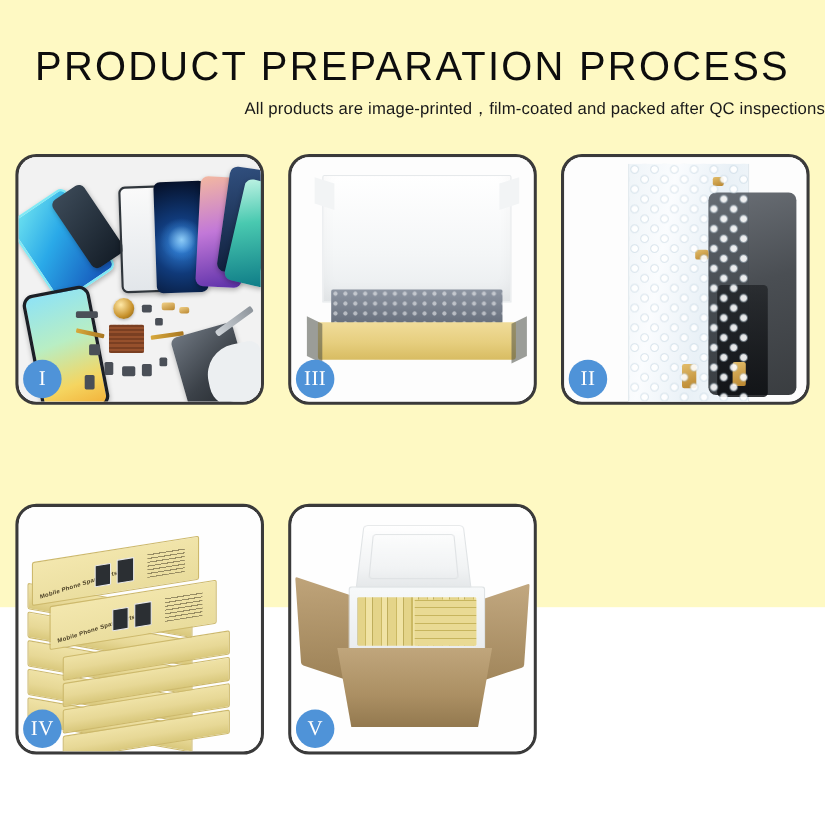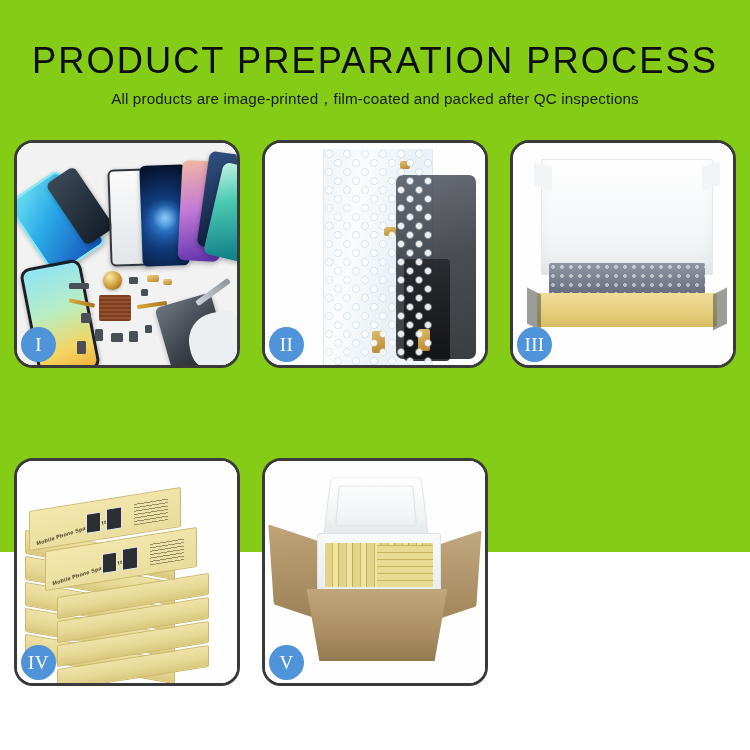--- a/index.html
+++ b/index.html
@@ -9,21 +9,21 @@
     height: 750px;
     background: #ffffff;
     font-family: "Liberation Sans", sans-serif;
     overflow: hidden;
   }
 
   #page {
     position: relative;
     width: 750px;
     height: 552px;
-    background: #84cc16;
+    background: #fef9c3;
   }
 
   
   #header {
     position: absolute;
     top: 40px; left: 0; width: 750px;
     text-align: center;
   }
   #title {
     font-size: 37px;
@@ -32,20 +32,21 @@
     color: #0d0d0d;
     line-height: 1.12;
     transform: scaleX(0.98);
   }
   #subtitle {
     margin-top: 8px;
     font-size: 15.2px;
     font-weight: 400;
     letter-spacing: 0.15px;
     color: #1a1a1a;
+    text-align: right;
   }
 
   
   #grid {
     position: absolute;
     top: 140px;
     left: 14px;
     width: 722px;
     height: 546px;
     display: grid;
@@ -446,50 +447,50 @@
           <div class="gold" style="left:130px; top:132px; width:12px; height:7px;"></div>
           <div class="gold" style="left:146px; top:136px; width:9px;  height:6px;"></div>
           <div class="flex-cable" style="left:52px; top:158px; width:26px; height:4px; transform:rotate(12deg);"></div>
           <div class="flex-cable" style="left:120px; top:160px; width:30px; height:4px; transform:rotate(-8deg);"></div>
 
           <div class="hand"></div>
           <div class="tweezer"></div>
         </div>
       </div>
       <div class="badge">I</div>
+    </div>
+
+    <div class="panel p3">
+      <div class="panel-inner">
+        <div class="scene stage">
+          <div class="lid3"></div>
+          <div class="foam3"></div>
+          <div class="tray3"></div>
+        </div>
+      </div>
+      <div class="badge">III</div>
     </div>
 
     <div class="panel p2">
       <div class="panel-inner">
         <div class="scene stage">
           <div class="bagwrap">
             <div class="panel-item"></div>
             <div class="panel-item-shade"></div>
             <div class="tape" style="left:76px; top:12px; width:10px; height:8px;"></div>
             <div class="tape" style="left:60px; top:78px; width:12px; height:9px;"></div>
             <div class="tape" style="left:48px; top:182px; width:13px; height:22px;"></div>
             <div class="tape" style="left:94px; top:180px; width:12px; height:22px;"></div>
             <div class="bubbles"></div>
           </div>
         </div>
       </div>
       <div class="badge">II</div>
     </div>
 
-    <div class="panel p3">
-      <div class="panel-inner">
-        <div class="scene stage">
-          <div class="lid3"></div>
-          <div class="foam3"></div>
-          <div class="tray3"></div>
-        </div>
-      </div>
-      <div class="badge">III</div>
-    </div>
-
     <div class="panel p4">
       <div class="panel-inner">
         <div class="scene stage">
 
           <div class="stackbox" style="left:8px;  top:186px; width:150px; height:24px; transform:skewY(10deg);"></div>
           <div class="stackbox" style="left:8px;  top:160px; width:150px; height:24px; transform:skewY(10deg);"></div>
           <div class="stackbox" style="left:8px;  top:134px; width:150px; height:24px; transform:skewY(10deg);"></div>
           <div class="stackbox" style="left:8px;  top:108px; width:150px; height:24px; transform:skewY(10deg);"></div>
           <div class="stackbox" style="left:8px;  top:82px;  width:150px; height:24px; transform:skewY(10deg);"></div>
 

